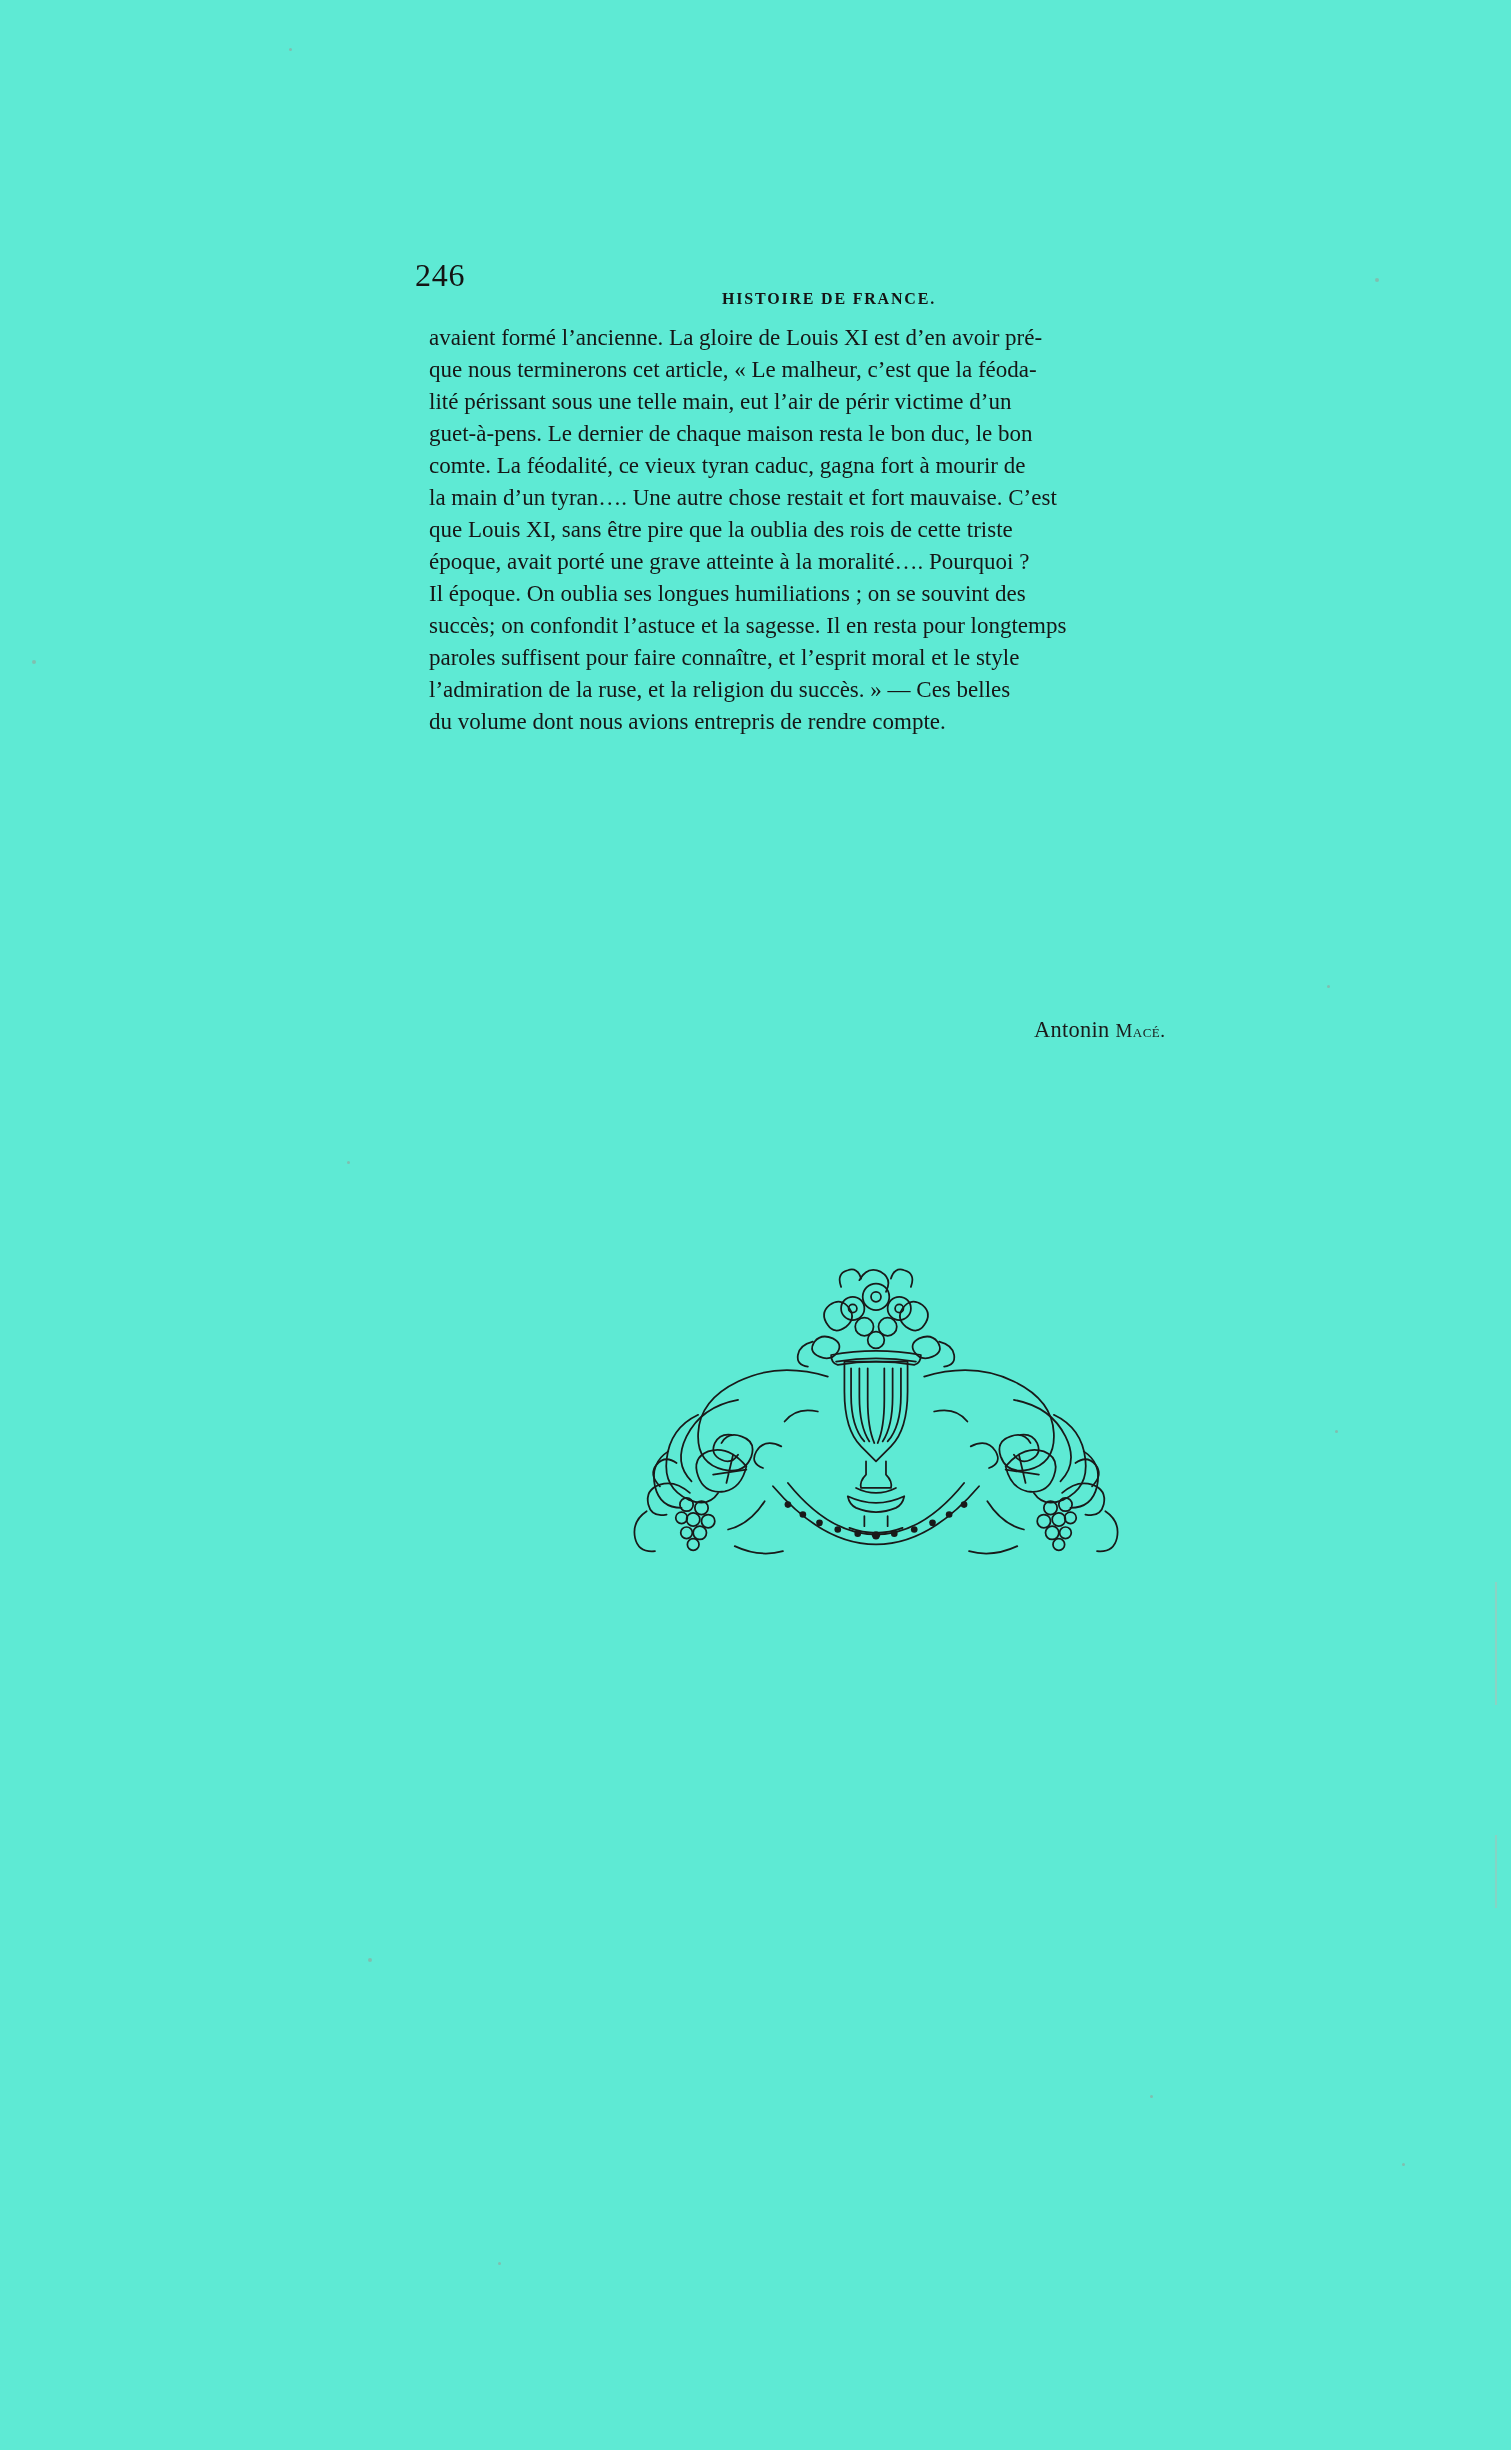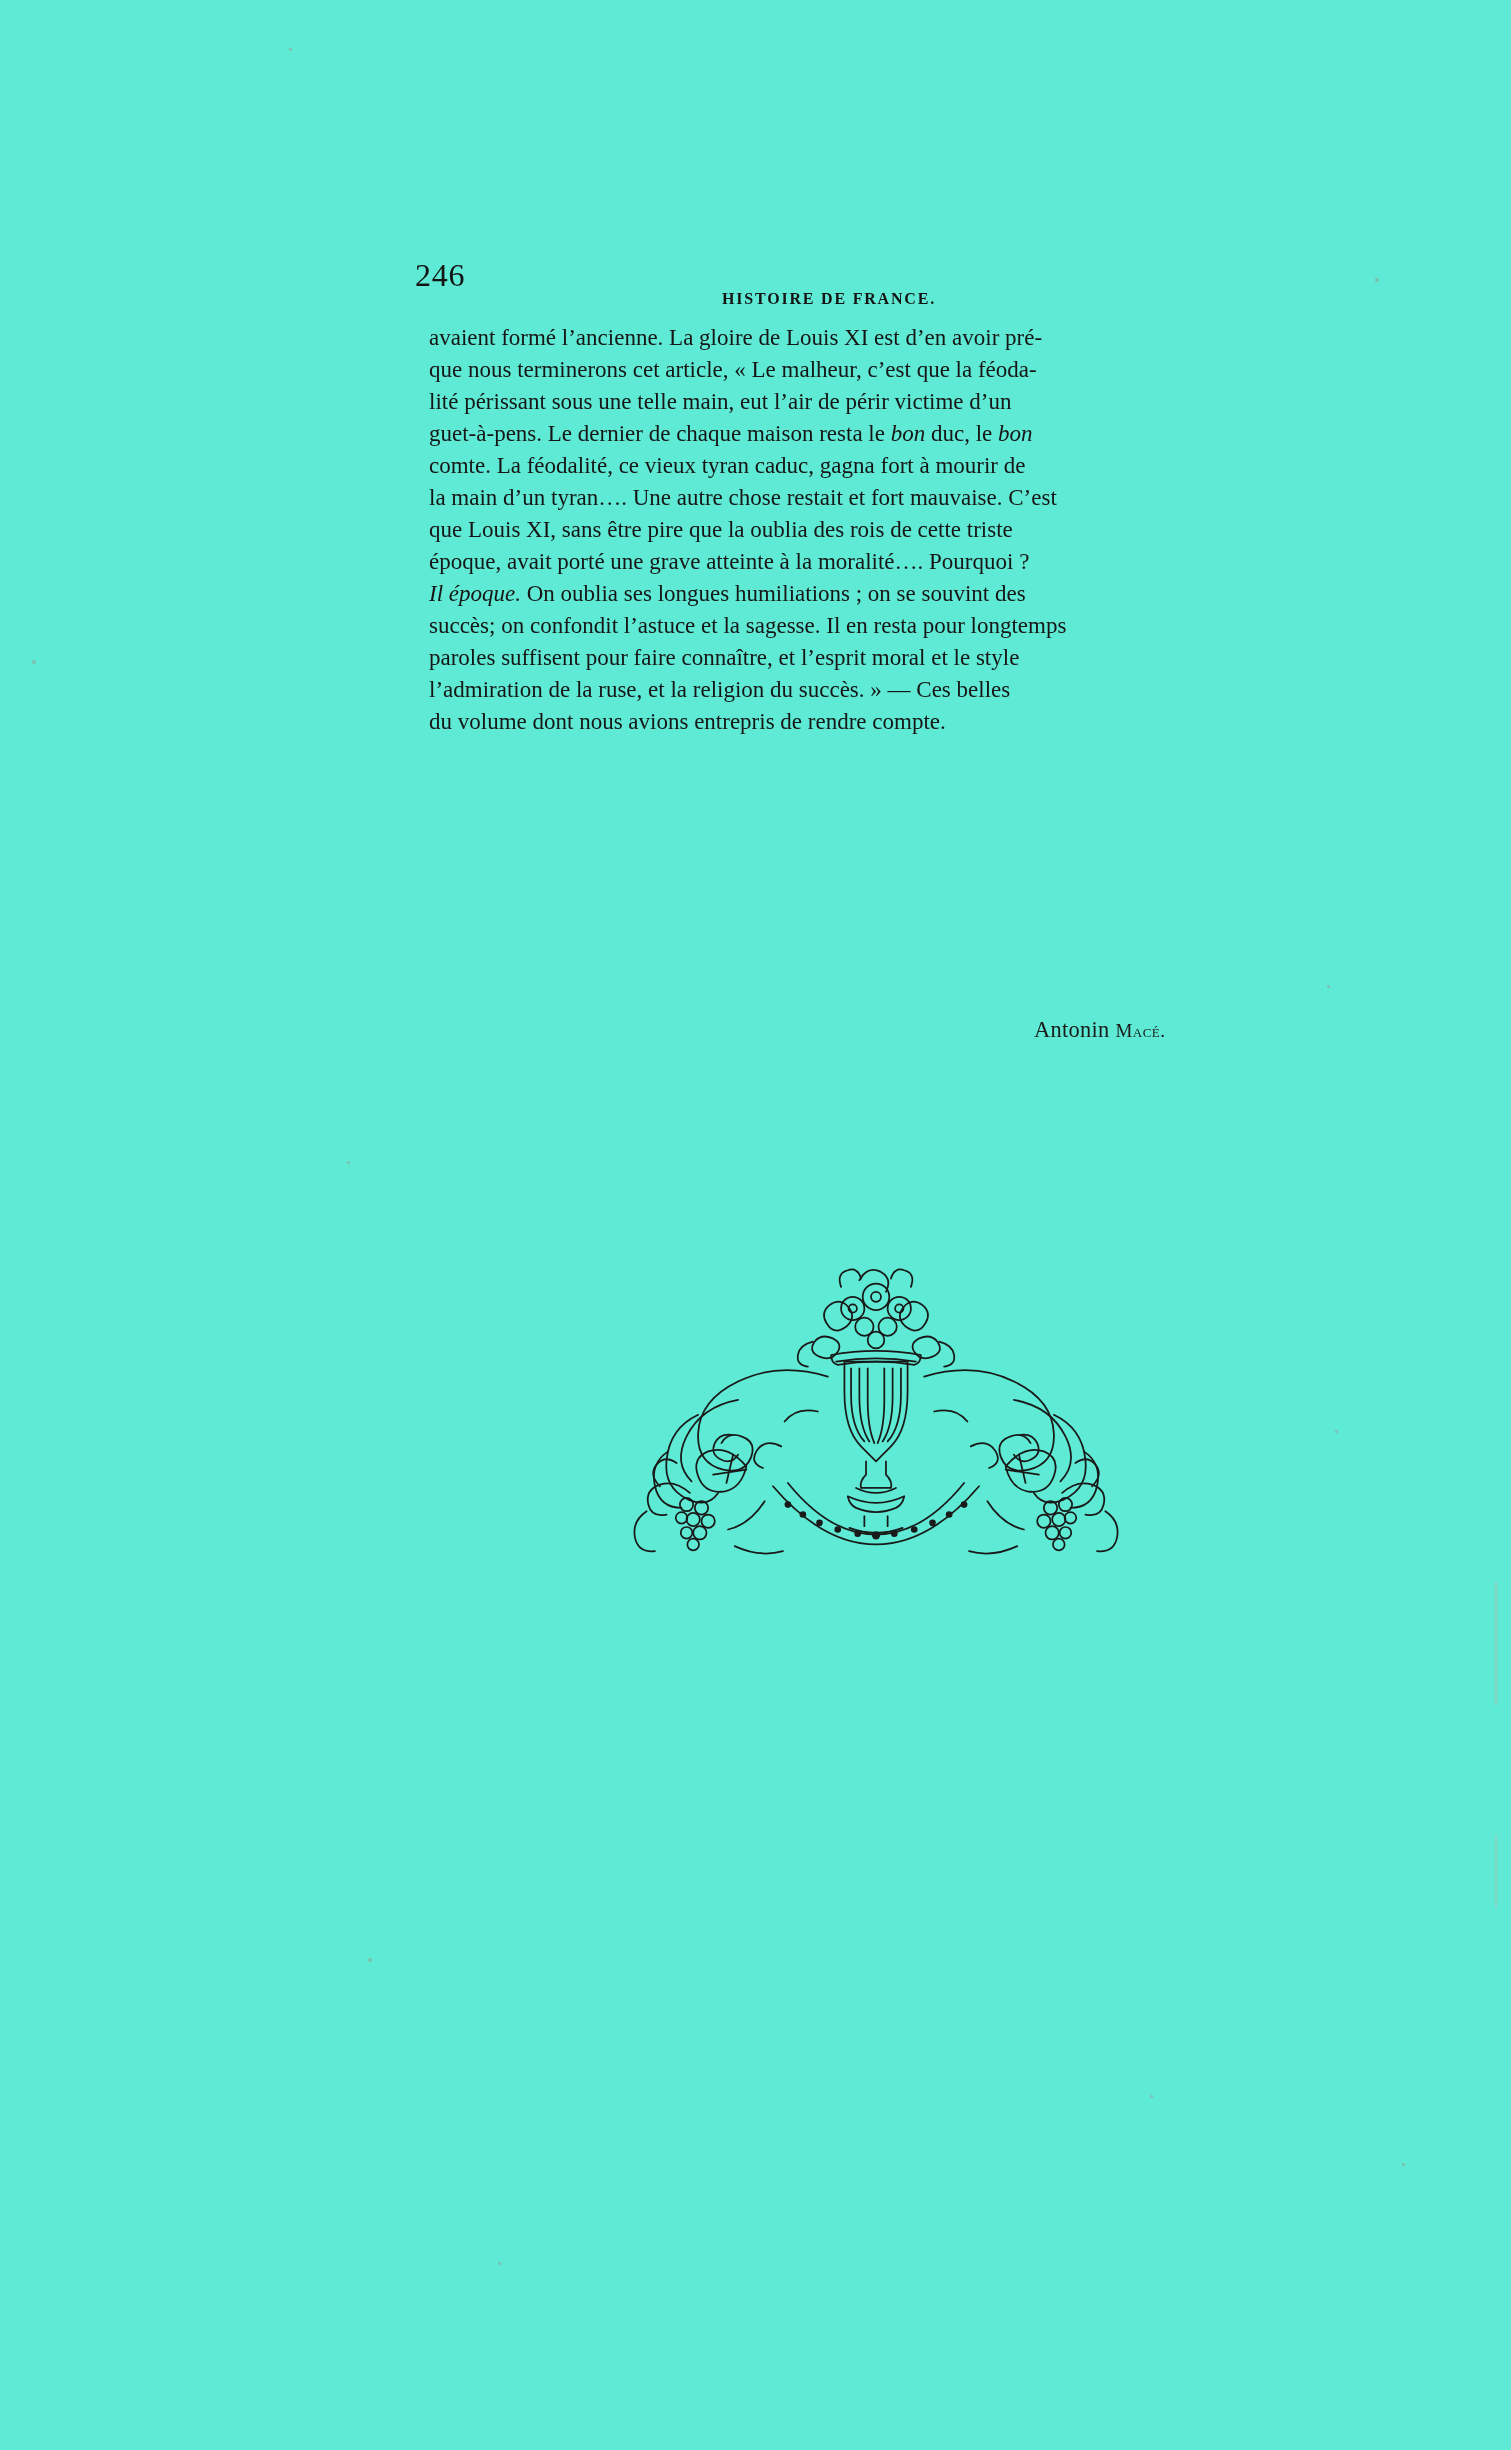--- a/index.html
+++ b/index.html
@@ -70,21 +70,21 @@
     color: #161616;
   }
   .ln {
     position: relative;
     height: 32px;
     white-space: nowrap;
     font-family: "Liberation Serif", serif;
     margin-left: 14px;
   }
   .ln.indent { padding-left: 35px; }
-  .it { font-style: italic; }
+  .it { }
   .sc { font-variant: small-caps; }
 
   .signature {
     position: absolute;
     top: 1017px;
     left: 1034px;
     font-size: 22.4px;
     letter-spacing: 0.3px;
     font-family: "Liberation Serif", serif;
   }

